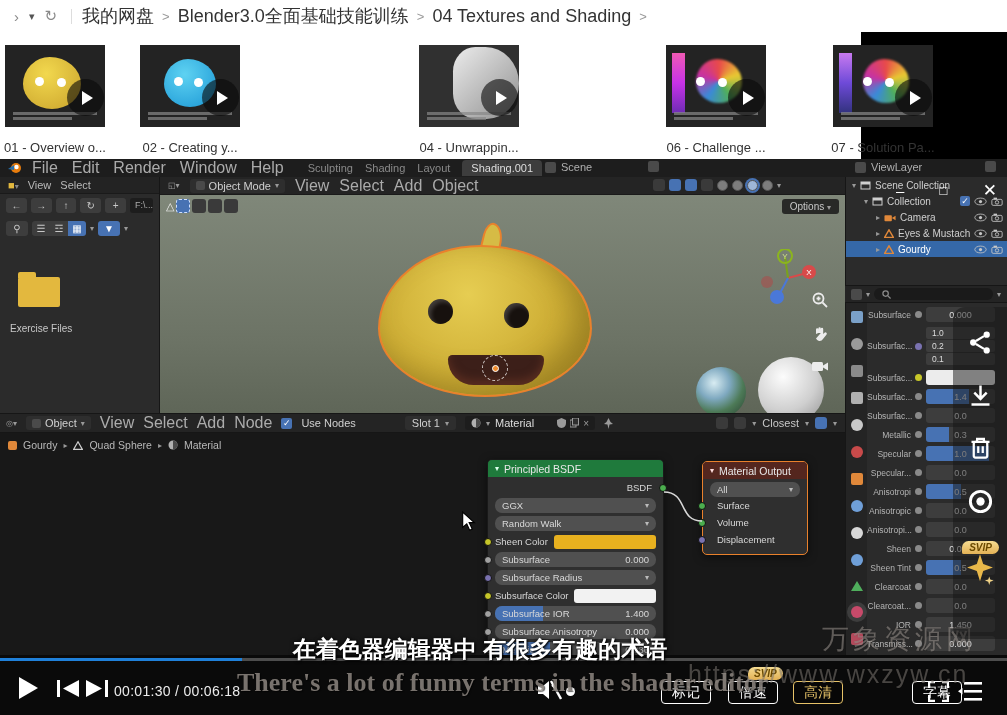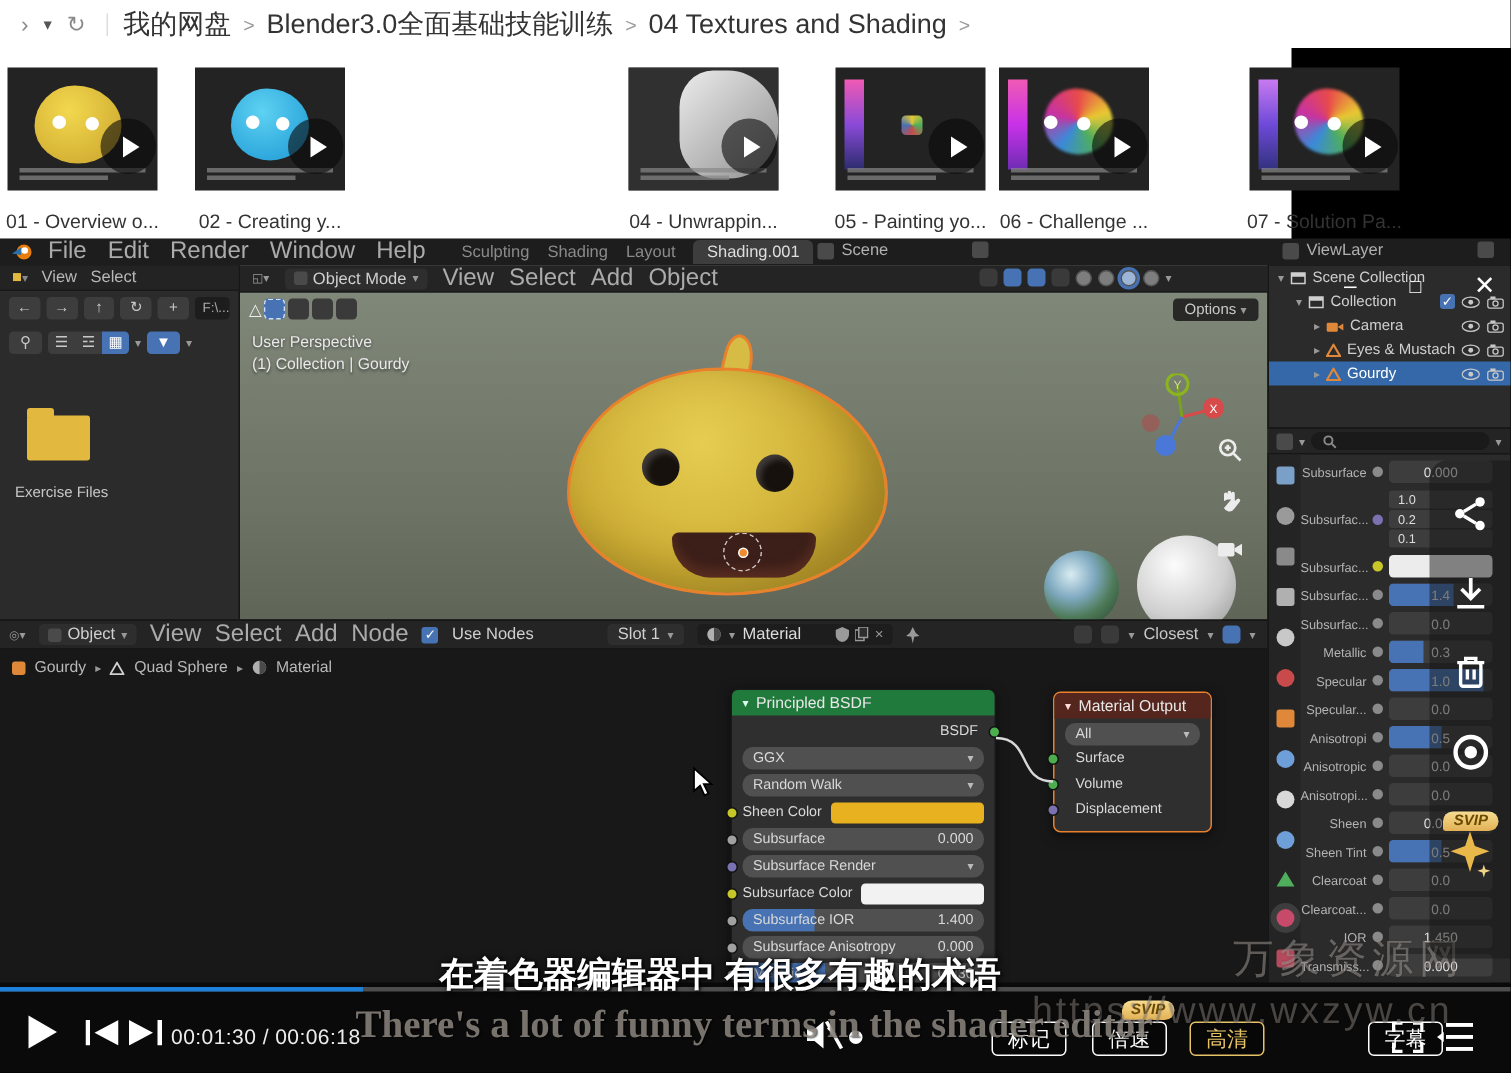--- a/index.html
+++ b/index.html
@@ -191,21 +191,21 @@
         <div class="cap-lines">
           <b></b>
           <b style="width:70%"></b>
         </div>
         <div class="play-badge">
           <i></i>
         </div>
       </div>
       <div class="thumb-label">01 - Overview o...</div>
     </div>
-    <div class="thumb-card" style="left: 130px; text-decoration: underline;">
+    <div class="thumb-card" style="left: 140px; text-decoration: underline;">
       <div class="thumb v-blue">
         <div class="blob"></div>
         <span class="eye" style="left: 34px; top: 32px;"></span>
         <span class="eye" style="left: 54px; top: 33px;"></span>
         <div class="cap-lines">
           <b></b>
           <b style="width:70%"></b>
         </div>
         <div class="play-badge">
           <i></i>
@@ -219,34 +219,20 @@
         <div class="blob"></div>
         <div class="cap-lines">
           <b></b>
           <b style="width:70%"></b>
         </div>
         <div class="play-badge">
           <i></i>
         </div>
       </div>
       <div class="thumb-label">04 - Unwrappin...</div>
-    </div>
-    <div class="thumb-card" style="left: 557px;">
-      <div class="thumb v-paint">
-        <div class="strip"></div>
-        <div class="blob"></div>
-        <div class="cap-lines">
-          <b></b>
-          <b style="width:70%"></b>
-        </div>
-        <div class="play-badge">
-          <i></i>
-        </div>
-      </div>
-      <div class="thumb-label">05 - Painting yo...</div>
     </div>
     <div class="thumb-card" style="left: 666px; text-decoration: underline;">
       <div class="thumb v-rainbow">
         <div class="strip"></div>
         <div class="blob"></div>
         <span class="eye" style="left: 30px; top: 32px;"></span>
         <span class="eye" style="left: 52px; top: 33px;"></span>
         <div class="cap-lines">
           <b></b>
           <b style="width:70%"></b>
@@ -372,24 +358,20 @@
         </span>
       </div>
       <div id="vp-toolbar">
         <span style="color:#eee">△</span>
         <span class="tog blue" style="border:1px dashed #cfe0ff"></span>
         <span class="tog"></span>
         <span class="tog"></span>
         <span class="tog"></span>
       </div>
       <div id="vp-options"><span>Options</span> <span class="tri">▾</span></div>
-      <div id="vp-overlay-text">
-        <div>User Perspective</div>
-        <div>(1) Collection | Gourdy</div>
-      </div>
 
       <div id="pumpkin-stem"></div>
       <div id="pumpkin-body"></div>
       <div class="p-eye" style="left:268px;top:122px"></div>
       <div class="p-eye" style="left:344px;top:126px"></div>
       <div id="pumpkin-mouth"></div>
       <div id="origin-ring"></div>
       <div id="origin-dot"></div>
 
       <div id="env-sphere"></div>
@@ -529,21 +511,21 @@
             <div class="nrow">
               <span class="socket" style="left: -11px; top: 4px; background: rgb(161, 161, 161);"></span>
               <div class="nfield">
                 <span class="lab">Subsurface</span>
                 <span class="val">0.000</span>
               </div>
             </div>
             <div class="nrow">
               <span class="socket" style="left: -11px; top: 4px; background: rgb(122, 114, 176);"></span>
               <div class="nfield">
-                <span class="lab">Subsurface Render</span>
+                <span class="lab">Subsurface Radius</span>
                 <span class="ncaret">▾</span>
               </div>
             </div>
             <div class="nrow">
               <span class="socket" style="left: -11px; top: 4px; background: rgb(199, 199, 41);"></span>
               <span>Subsurface Color</span>
               <div class="swatch" style="background: rgb(242, 242, 242);"></div>
             </div>
             <div class="nrow">
               <span class="socket" style="left: -11px; top: 4px; background: rgb(161, 161, 161);"></span>

